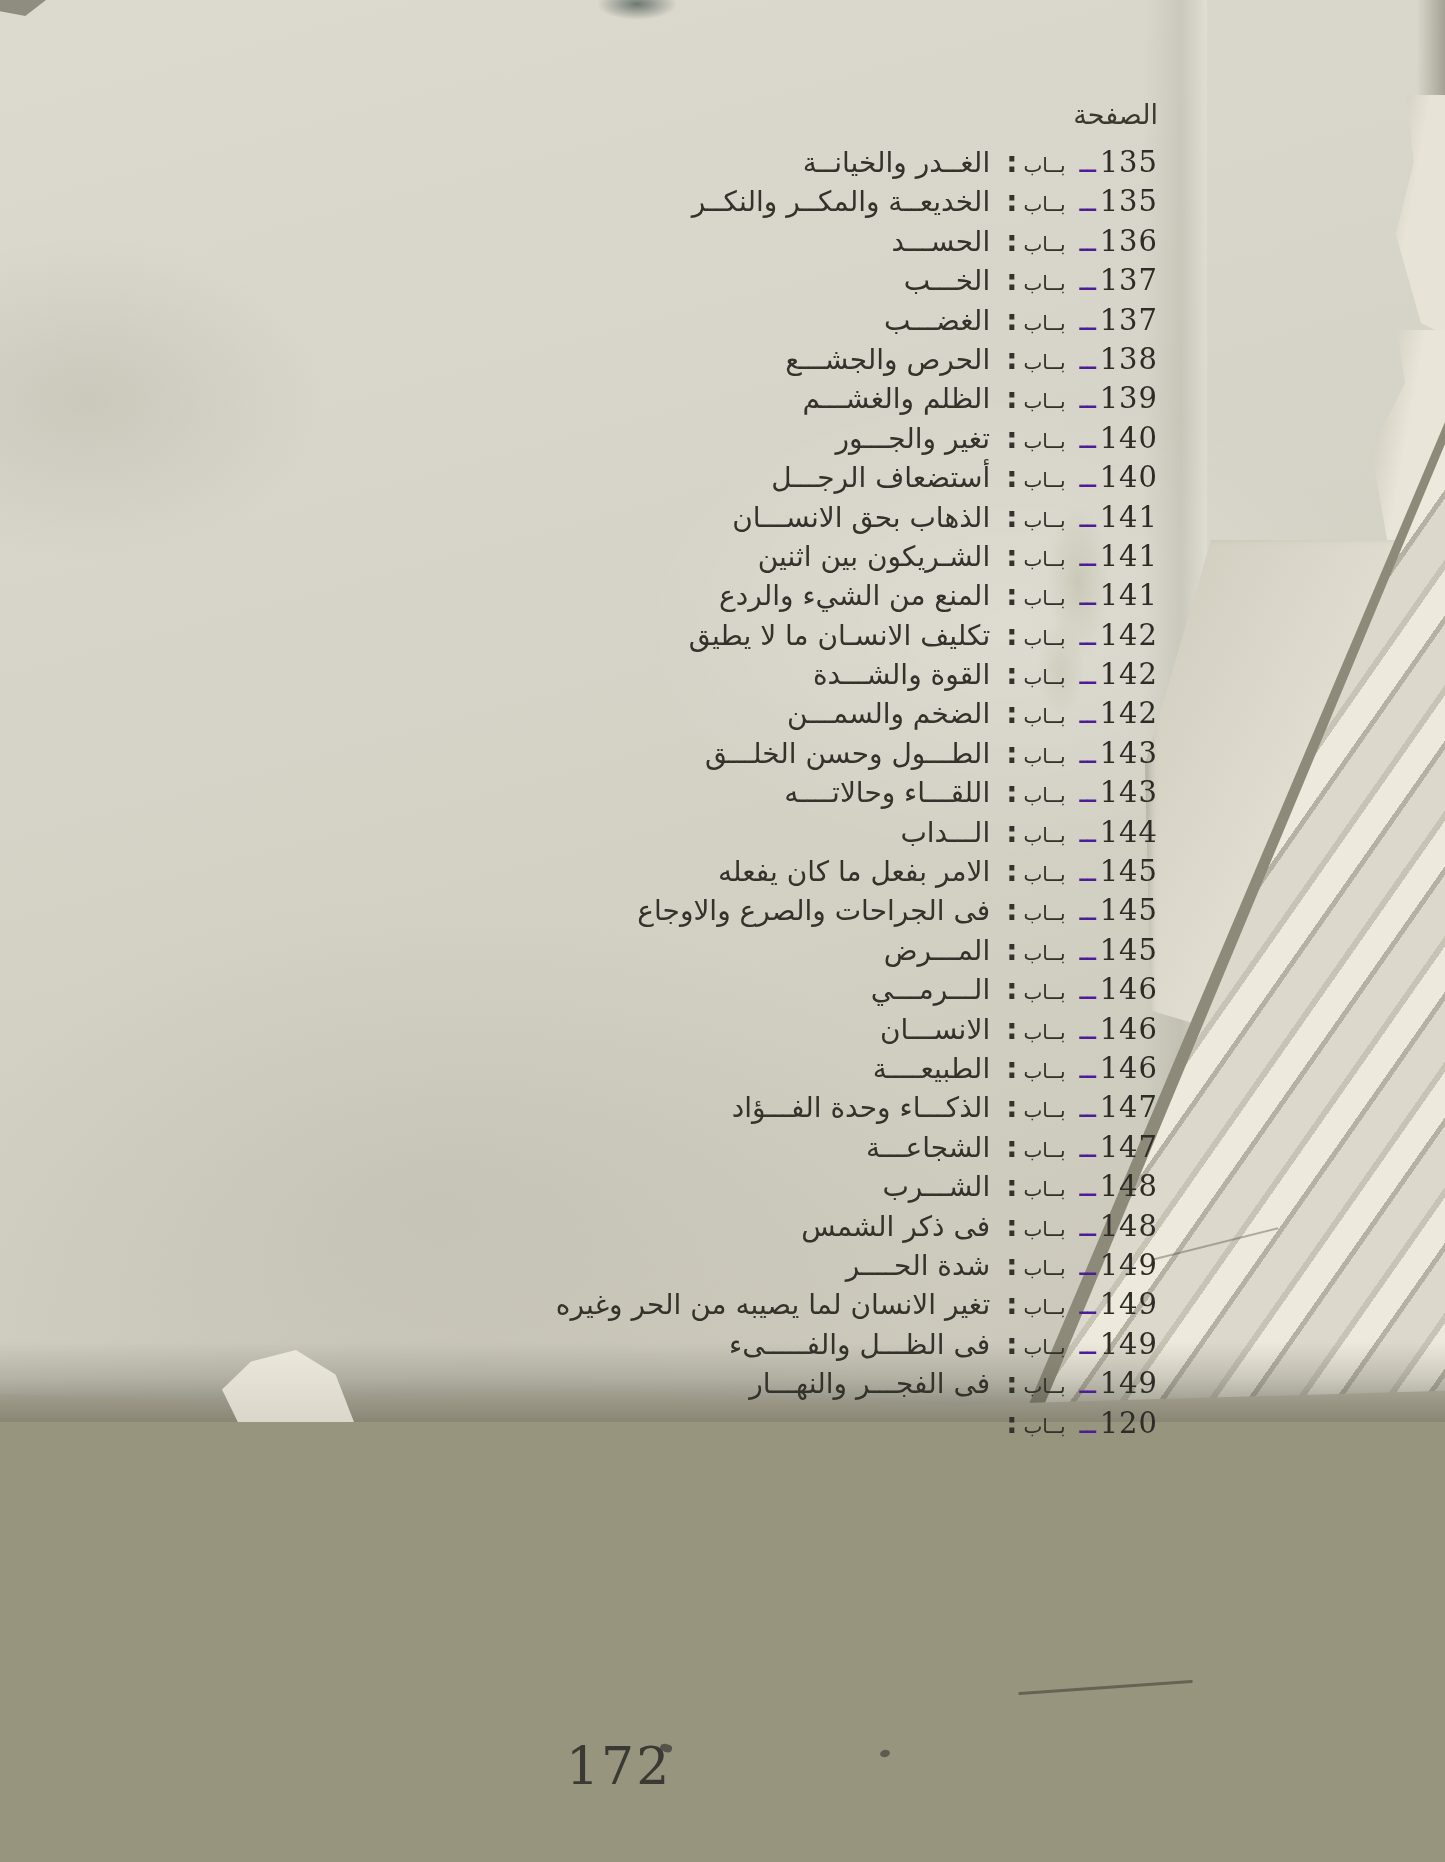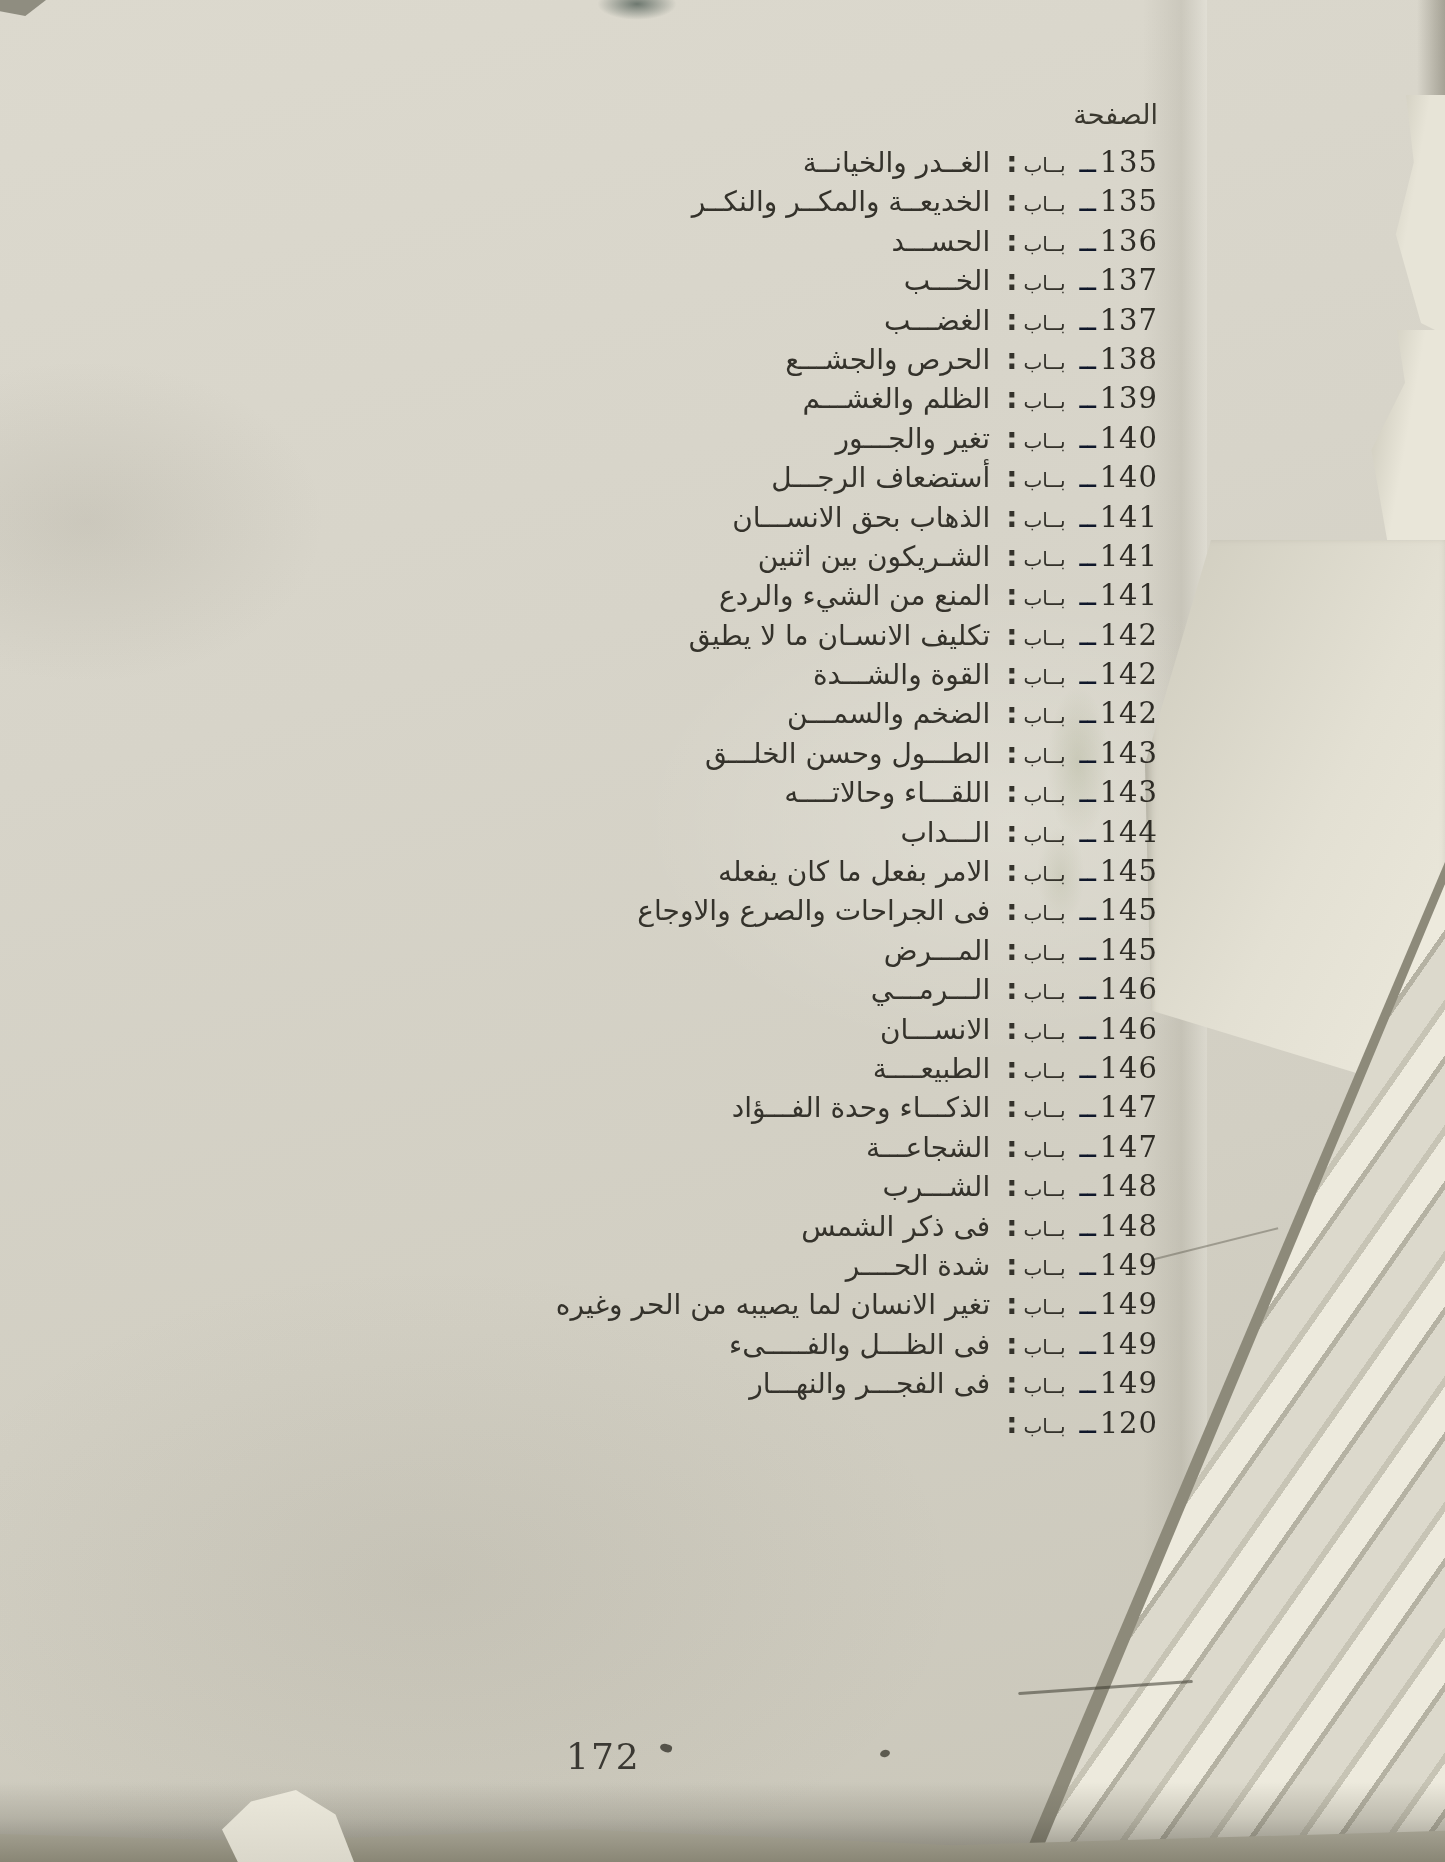--- a/index.html
+++ b/index.html
@@ -1,21 +1,21 @@
 <!DOCTYPE html>
 <html lang="ar"><head>
 <meta charset="utf-8">
 <style>
   html,body{margin:0;padding:0;}
   body{
     width:1445px;height:1862px;overflow:hidden;
     background:#98957f;
     font-family:"DejaVu Sans", sans-serif;
   }
-  .scene{position:relative;width:1445px;height:1862px;}
+  .scene{position:relative;width:1445px;height:1422px;}
 
   
   .paper{
     position:absolute;inset:0;
     background:
       radial-gradient(ellipse 55px 22px at 637px 4px, rgba(82,96,88,.8), rgba(82,96,88,0) 72%),
       radial-gradient(ellipse 340px 230px at 6% 28%, rgba(120,115,100,.14), transparent 70%),
       radial-gradient(ellipse 520px 330px at 70% 44%, rgba(255,255,248,.22), transparent 72%),
       radial-gradient(ellipse 44px 110px at 74.6% 41%, rgba(106,116,66,.20), transparent 70%),
       radial-gradient(ellipse 34px 70px at 73.4% 47%, rgba(106,116,66,.15), transparent 70%),
@@ -102,35 +102,35 @@
   .toc-row{
     display:flex;direction:rtl;align-items:baseline;
     height:39.4px;white-space:nowrap;
   }
   .toc-row .num{
     font-family:"DejaVu Serif", serif;
     font-size:29px;line-height:39.4px;width:58px;text-align:center;
     color:#2e2c26;letter-spacing:1px;
   }
   .toc-row .dash{
-    font-size:28px;line-height:39.4px;margin:0 4px;color:#0f172a;
+    font-size:28px;line-height:39.4px;margin:0 4px;color:#4c1d95;
   }
   .toc-row .bab{
     font-size:20px;line-height:39.4px;margin:12px 10px 0 6px;
   }
   .toc-row .colon{
     font-size:28px;line-height:39.4px;font-weight:bold;
   }
   .toc-row .title{
     font-size:28px;line-height:39.4px;margin-right:16px;
   }
 
   .footer-num{
     position:absolute;left:566px;top:1736px;
-    font-family:"DejaVu Serif", serif;font-size:36px;color:#3b3933;
+    font-family:"DejaVu Serif", serif;font-size:52px;color:#3b3933;
     letter-spacing:2px;
   }
 </style>
 </head>
 <body>
 
 <div class="scene">
   <div class="paper"></div>
   <div class="right-fold"></div>
   <div class="top-left-notch"></div>

